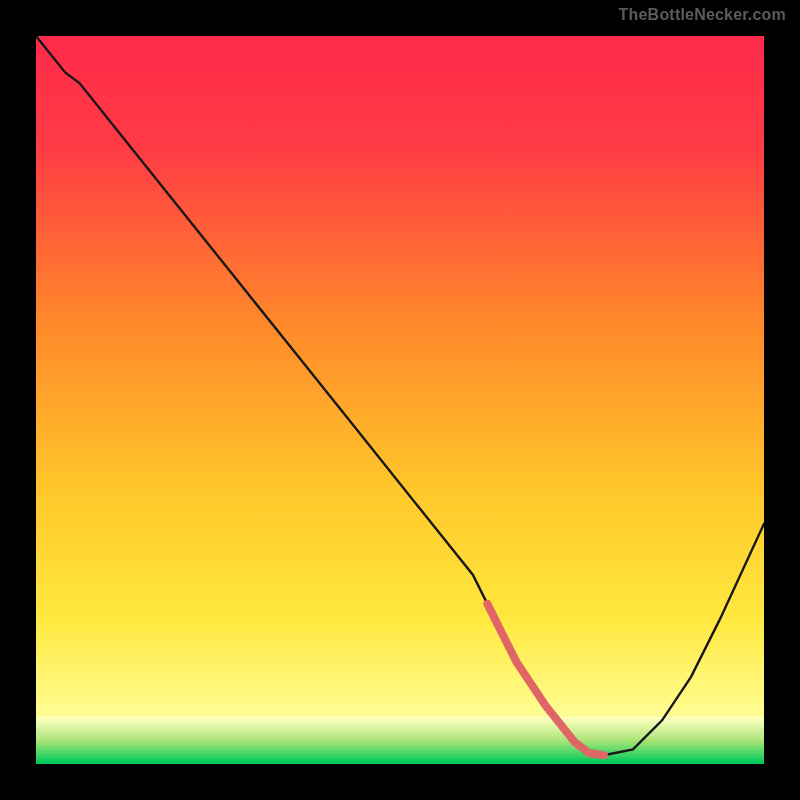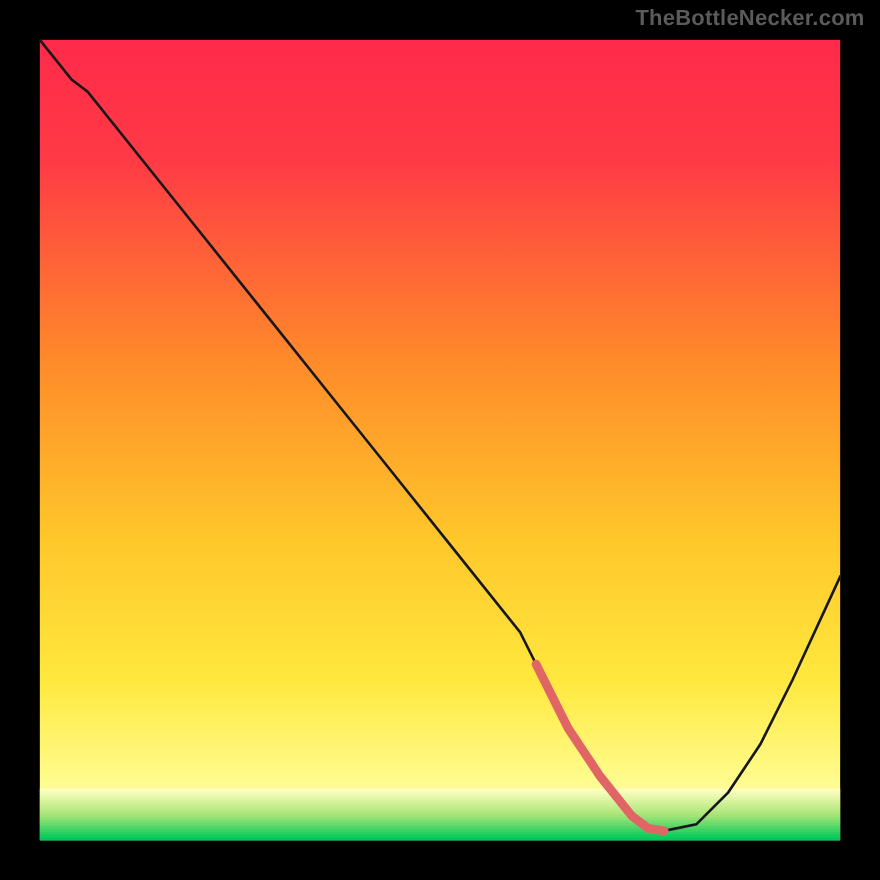--- a/index.html
+++ b/index.html
@@ -15,21 +15,21 @@
     position: relative;
     width: 800px;
     height: 800px;
     background: #000;
   }
   .watermark {
     position: absolute;
     top: 6px;
     right: 14px;
     color: #5b5b5b;
-    font-size: 20px;
+    font-size: 16px;
     font-weight: 600;
     letter-spacing: 0.2px;
     user-select: none;
   }
   .plot {
     position: absolute;
     left: 36px;
     top: 36px;
     width: 728px;
     height: 728px;

